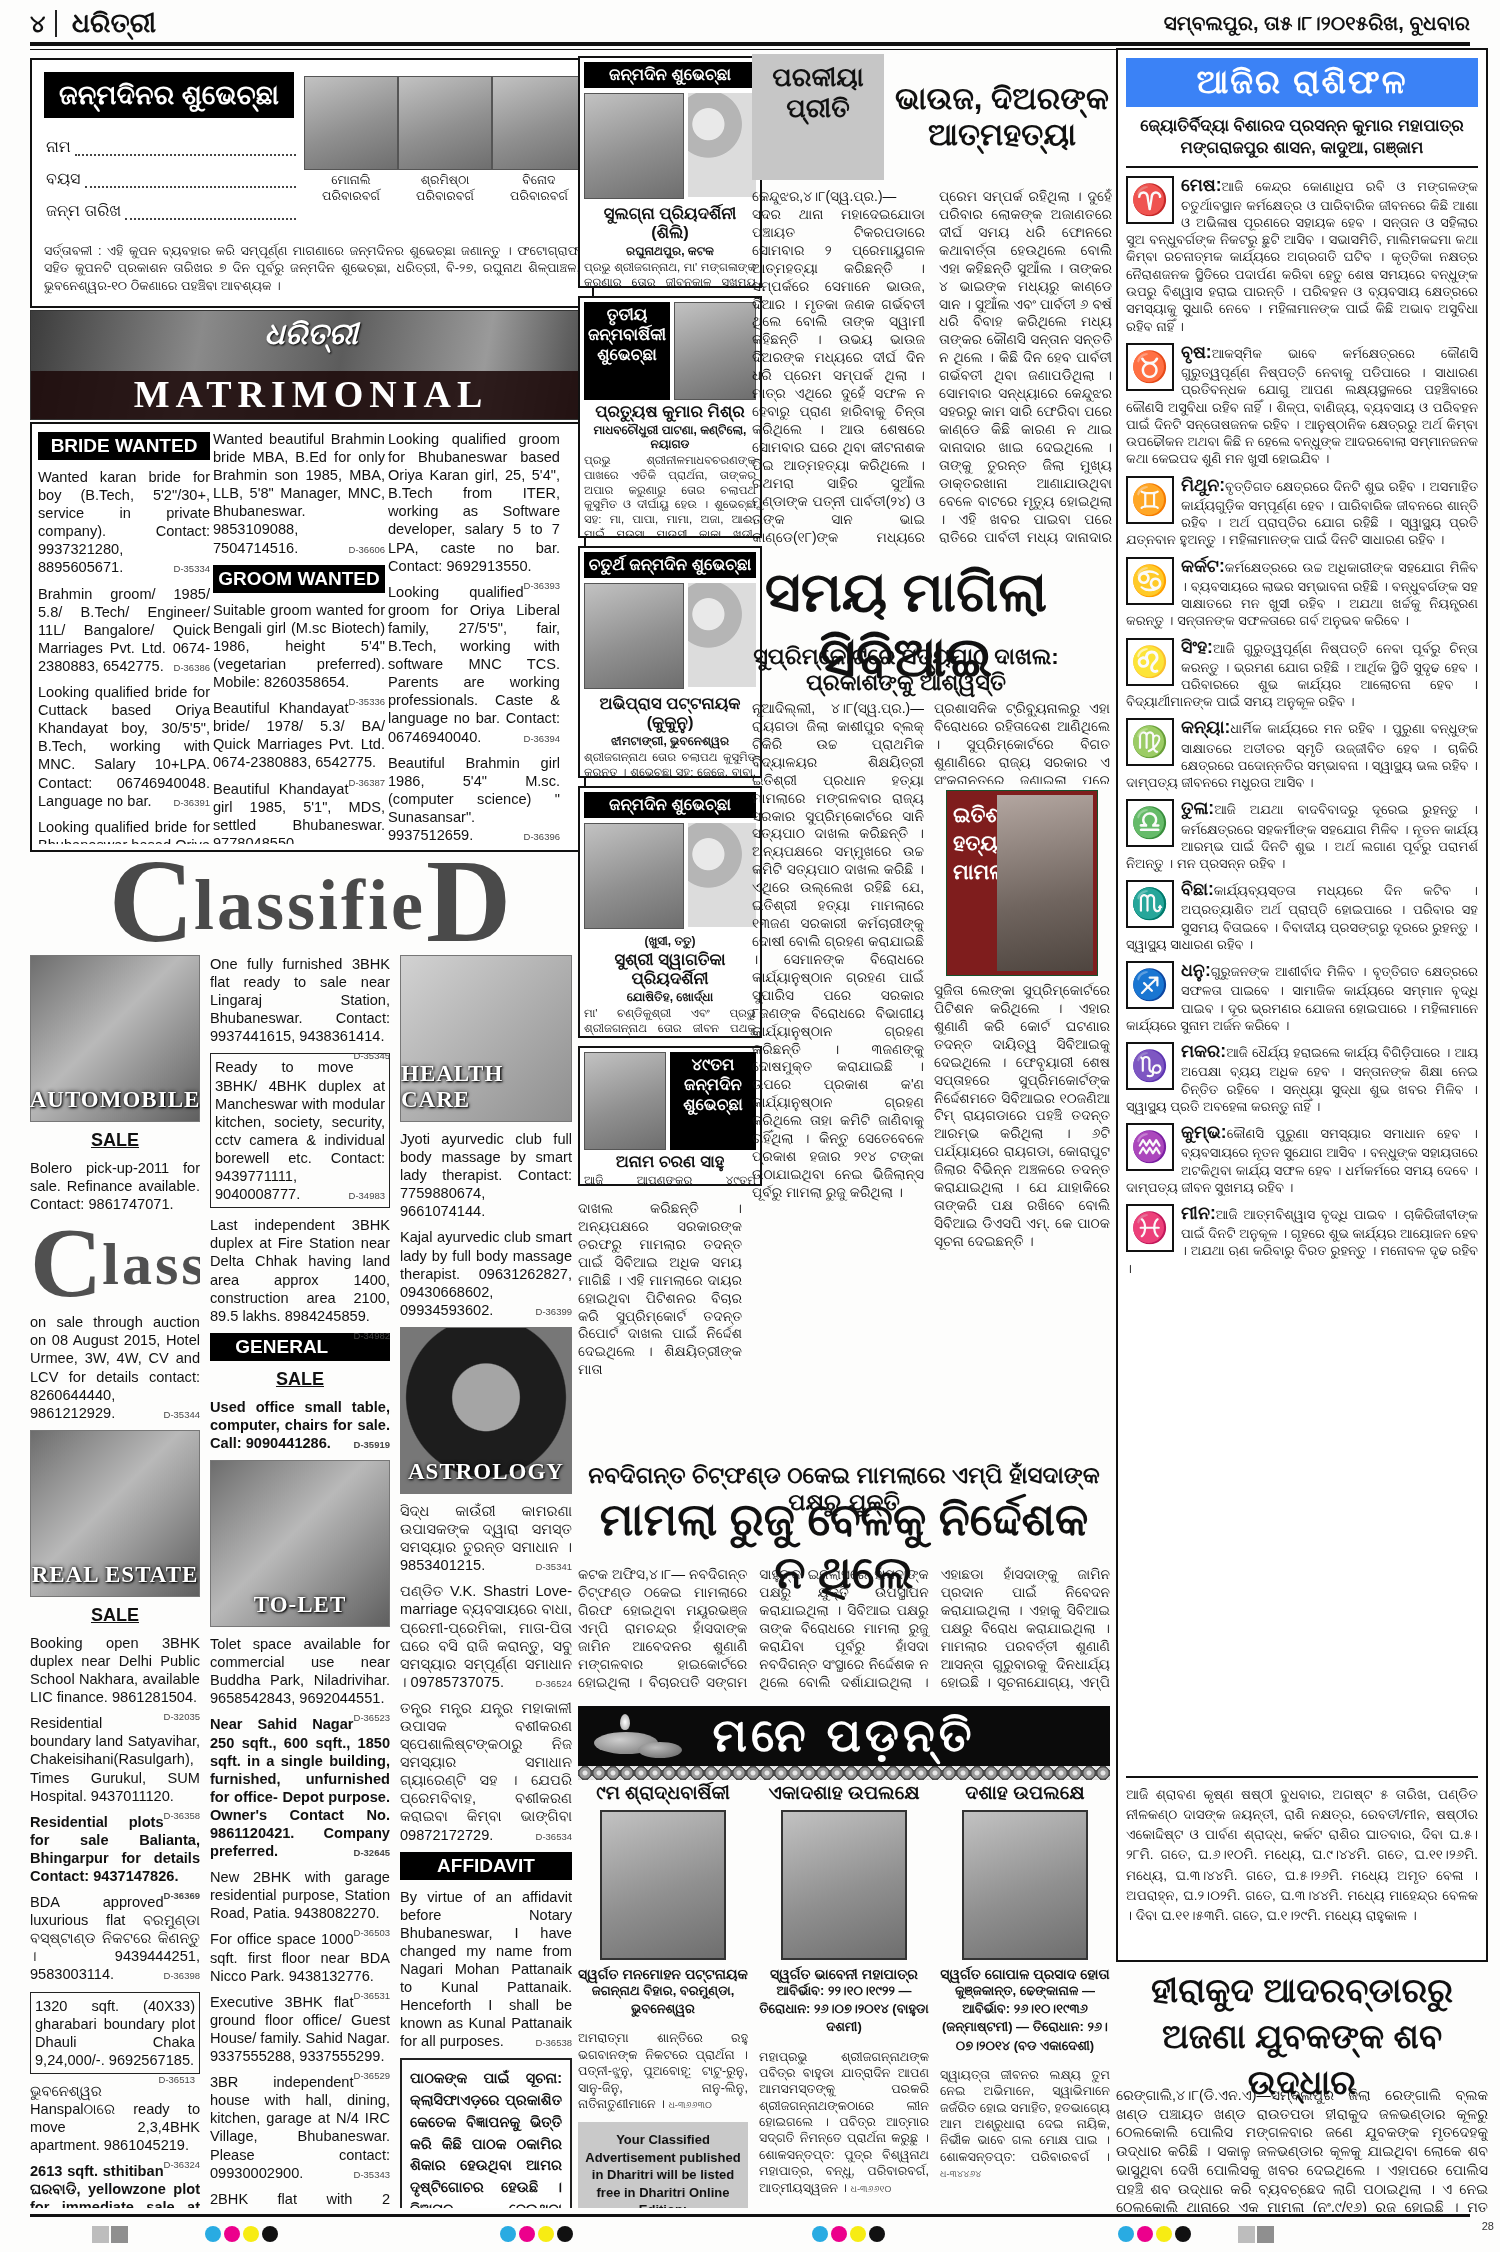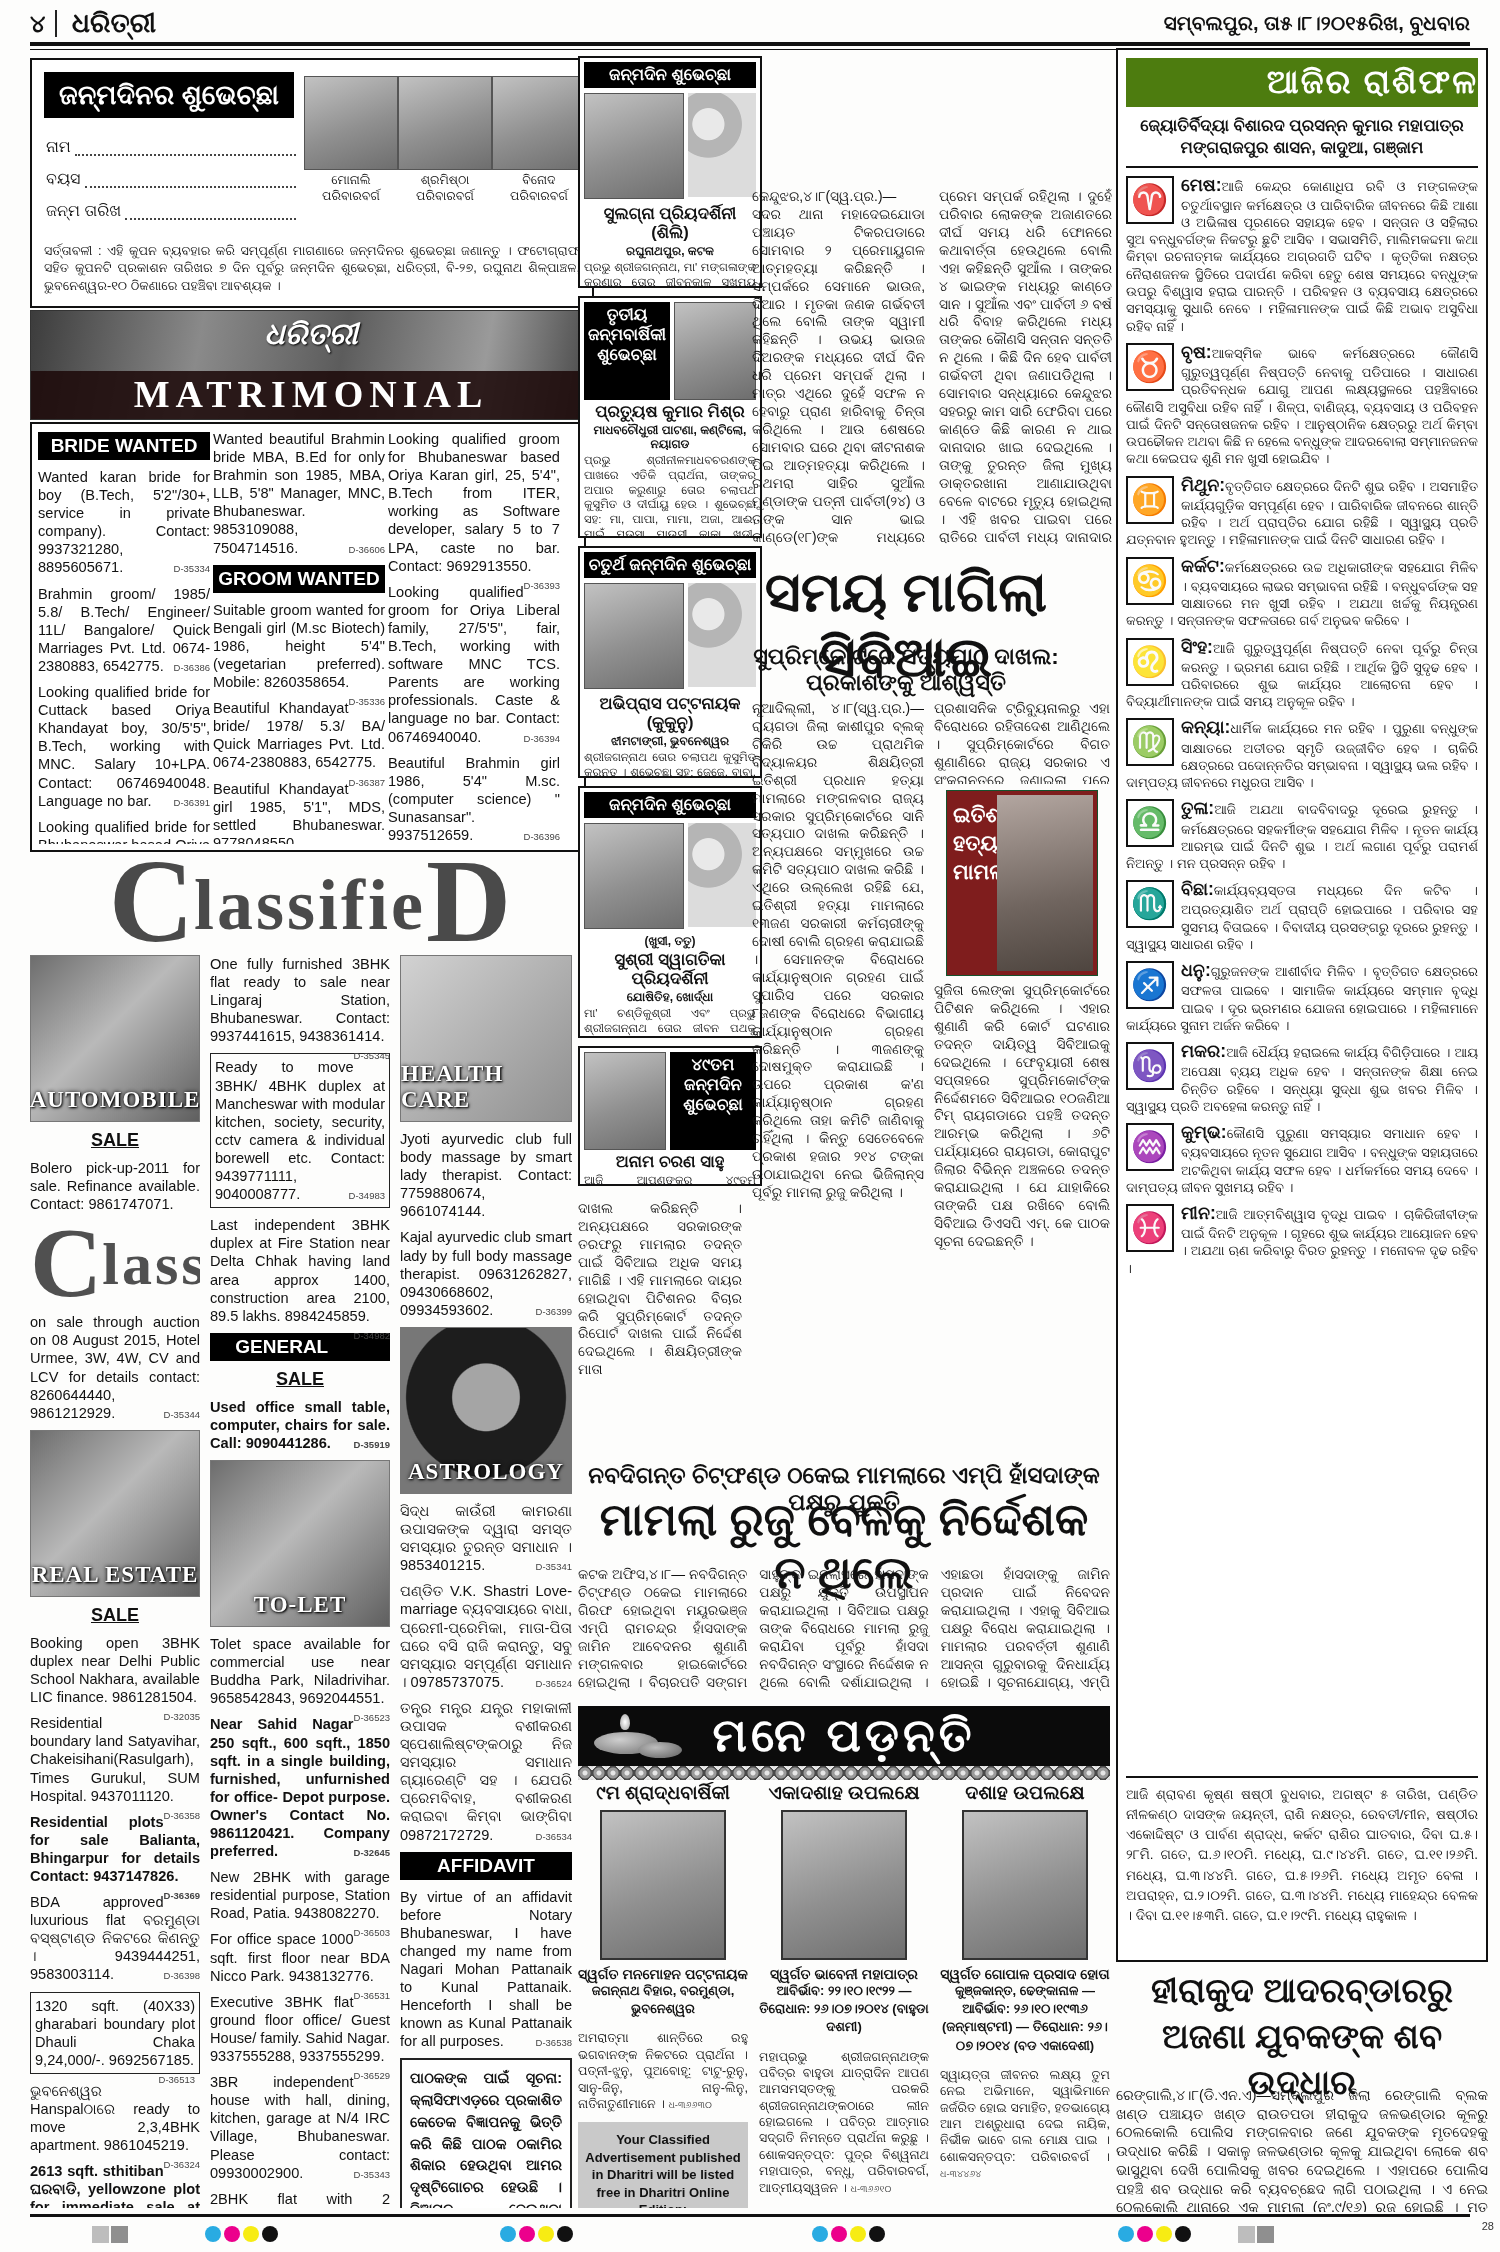--- a/index.html
+++ b/index.html
@@ -107,21 +107,21 @@
   .ooc{font-size:19px;font-weight:bold;text-align:center}
   .ophoto{width:122px;height:146px;margin:6px auto;border:2px solid #333}
   .onm{font-size:14px;font-weight:bold;text-align:center;line-height:1.15}
   .oln{font-size:13px;font-weight:bold;text-align:center;line-height:1.4}
   .omsg{font-size:12.6px;text-align:justify;margin-top:12px;line-height:1.3}
   .ocode{font-size:9.5px;color:#444}
   .obox-gray{background:#c9c9c9;font-weight:bold;font-size:13px;text-align:center;padding:9px 6px;margin-top:10px;line-height:1.35}
   
   .horo{position:absolute;left:1116px;top:48px;width:372px;height:1914px;border:2px solid #111;background:#fff;
      padding:8px;box-sizing:border-box}
-  .htitle{background:#4d7c0f;color:#fff;font-size:33px;font-weight:bold;text-align:right;padding:5px 0;letter-spacing:2px}
+  .htitle{background:#3b82f6;color:#fff;font-size:33px;font-weight:bold;text-align:center;padding:5px 0;letter-spacing:2px}
   .hby{font-size:16.5px;font-weight:bold;text-align:center;margin-top:7px;line-height:1.35}
   .hsigns{border-top:2px solid #111;margin-top:7px;padding-top:6px;height:1598px;overflow:hidden}
   .sign{margin-bottom:6px;font-size:13.1px;line-height:1.32;text-align:justify;overflow:hidden}
   .sicon{float:left;width:44px;height:44px;border:2px solid #111;margin:2px 7px 2px 0;font-size:30px;text-align:center;line-height:44px;background:#fff}
   .sname{font-weight:bold;font-size:17.5px}
   .hpanch{border-top:2px solid #111;margin-top:4px;padding-top:7px;font-size:13.5px;line-height:1.5;text-align:justify}
   
   .hl2{position:absolute;left:1116px;top:1968px;width:372px;font-size:34px;font-weight:bold;text-align:center;line-height:1.35}
   .hbody{position:absolute;left:1116px;top:2086px;width:372px;height:126px;font-size:14.2px;line-height:1.32;text-align:justify;overflow:hidden}
   
@@ -306,20 +306,24 @@
     <div class="bday row" style="height:140px">
       <div class="top">
           <div class="photo"></div>
           <div class="bh">୪୯ତମ ଜନ୍ମଦିନ ଶୁଭେଚ୍ଛା</div>
         </div>
       <div class="nm">ଅନାମ ଚରଣ ସାହୁ</div>
       <div class="mg">ଆଜି ଆପଣଙ୍କର ୪୯ତମ ଜନ୍ମବାର୍ଷିକୀରେ ଜଗତରନାଥ ଶ୍ରୀଜଗନ୍ନାଥଙ୍କ ପାଦପଦ୍ମରେ ଏତିକି ପ୍ରାର୍ଥନା, ଆପଣଙ୍କ ଚଲାପଥ କୁସୁମିତ ହେଉ, ଜୀବନ ଦୀର୍ଘାୟୁ ଓ ନିରାମୟ ହେଉ । ଶୁଭେଚ୍ଛା ସହ: ଅଙ୍କିତ, ପ୍ରତୀକ ଓ ପରିବାରବର୍ଗ ।</div>
     </div>
   </div>
 
+  <div class="kickbox">
+    <div class="kicker">ପରକୀୟା ପ୍ରୀତି</div>
+    <div class="headline1">ଭାଉଜ, ଦିଅରଙ୍କ ଆତ୍ମହତ୍ୟା</div>
+  </div>
   <div class="sbody">କେନ୍ଦୁଝର,୪।୮(ସ୍ୱ.ପ୍ର.)— ସଦର ଥାନା ମହାଦେଇଯୋଡା ପଞ୍ଚାୟତ ଟିକରପଡାରେ ସୋମବାର ୨ ପ୍ରେମାୟୁଗଳ ଆତ୍ମହତ୍ୟା କରିଛନ୍ତି । ସମ୍ପର୍କରେ ସେମାନେ ଭାଉଜ, ଦିଆର । ମୃତକା ଜଣକ ଗର୍ଭବତୀ ଥିଲେ ବୋଲି ତାଙ୍କ ସ୍ୱାମୀ କହିଛନ୍ତି । ଉଭୟ ଭାଉଜ ଦିଅରଙ୍କ ମଧ୍ୟରେ ଦୀର୍ଘ ଦିନ ଧରି ପ୍ରେମ ସମ୍ପର୍କ ଥିଲା । ମାତ୍ର ଏଥିରେ ଦୁହେଁ ସଫଳ ନ ହେବାରୁ ପ୍ରାଣ ହାରିବାକୁ ଚିନ୍ତା କରିଥିଲେ । ଆଉ ଶେଷରେ ସୋମବାର ଘରେ ଥିବା କୀଟନାଶକ ପିଇ ଆତ୍ମହତ୍ୟା କରିଥିଲେ । ରଥମରା ସାହିର ସୁଆଁଲ ମୁଣ୍ଡାଙ୍କ ପତ୍ନୀ ପାର୍ବତୀ(୨୪) ଓ ତାଙ୍କ ସାନ ଭାଇ କାଣ୍ଡେ(୧୮)ଙ୍କ ମଧ୍ୟରେ ପ୍ରେମ ସମ୍ପର୍କ ରହିଥିଲା । ଦୁହେଁ ପରିବାର ଲୋକଙ୍କ ଅଜାଣତରେ ଦୀର୍ଘ ସମୟ ଧରି ଫୋନରେ କଥାବାର୍ତ୍ତା ହେଉଥିଲେ ବୋଲି ଏହା କହିଛନ୍ତି ସୁଆଁଲ । ତାଙ୍କର ୪ ଭାଇଙ୍କ ମଧ୍ୟରୁ କାଣ୍ଡେ ସାନ । ସୁଆଁଲ ଏବଂ ପାର୍ବତୀ ୬ ବର୍ଷ ଧରି ବିବାହ କରିଥିଲେ ମଧ୍ୟ ତାଙ୍କର କୌଣସି ସନ୍ତାନ ସନ୍ତତି ନ ଥିଲେ । କିଛି ଦିନ ହେବ ପାର୍ବତୀ ଗର୍ଭବତୀ ଥିବା ଜଣାପଡିଥିଲା । ସୋମବାର ସନ୍ଧ୍ୟାରେ କେନ୍ଦୁଝର ସହରରୁ କାମ ସାରି ଫେରିବା ପରେ କାଣ୍ଡେ କିଛି କାରଣ ନ ଥାଇ ଦାନାଦାର ଖାଇ ଦେଇଥିଲେ । ତାଙ୍କୁ ତୁରନ୍ତ ଜିଲା ମୁଖ୍ୟ ଡାକ୍ତରଖାନା ଆଣାଯାଉଥିବା ବେଳେ ବାଟରେ ମୃତ୍ୟୁ ହୋଇଥିଲା । ଏହି ଖବର ପାଇବା ପରେ ରାତିରେ ପାର୍ବତୀ ମଧ୍ୟ ଦାନାଦାର ଖାଇ ଦେଇଥିଲେ । ତାଙ୍କୁ କେନ୍ଦୁଝର ଡାକ୍ତରଖାନାକୁ ଆଣିବା ବାଟରେ ସେ ପ୍ରାଣ ହରାଇଥିଲେ । ପୋଲିସ ଶବ ବ୍ୟବଚ୍ଛେଦ କରି ତଦନ୍ତ ଆରମ୍ଭ କରିଛି ।</div>
 
   <div class="bigheadline">ସମୟ ମାଗିଲା ସିବିଆଇ</div>
   <div class="subhead2">ସୁପ୍ରିମ୍‌କୋର୍ଟରେ ସତ୍ୟପାଠ ଦାଖଲ: ପ୍ରକାଶଙ୍କୁ ଆଶ୍ୱସ୍ତି</div>
   <div class="scol" style="left:752px;top:700px;width:172px;height:756px">ନୂଆଦିଲ୍ଲୀ, ୪।୮(ସ୍ୱ.ପ୍ର.)— ରାୟଗଡା ଜିଲା କାଶୀପୁର ବ୍ଲକ୍ ଟିକିରି ଉଚ୍ଚ ପ୍ରାଥମିକ ବିଦ୍ୟାଳୟର ଶିକ୍ଷୟିତ୍ରୀ ଇତିଶ୍ରୀ ପ୍ରଧାନ ହତ୍ୟା ମାମଲାରେ ମଙ୍ଗଳବାର ରାଜ୍ୟ ସରକାର ସୁପ୍ରିମ୍‌କୋର୍ଟରେ ସାନି ସତ୍ୟପାଠ ଦାଖଲ କରିଛନ୍ତି । ଅନ୍ୟପକ୍ଷରେ ସମ୍ମୁଖରେ ଉଚ୍ଚ କମିଟି ସତ୍ୟପାଠ ଦାଖଲ କରିଛି । ଏଥିରେ ଉଲ୍ଲେଖ ରହିଛି ଯେ, ଇତିଶ୍ରୀ ହତ୍ୟା ମାମଲାରେ ୧୩ଜଣ ସରକାରୀ କର୍ମଚାରୀଙ୍କୁ ଦୋଷୀ ବୋଲି ଗ୍ରହଣ କରାଯାଇଛି । ସେମାନଙ୍କ ବିରୋଧରେ କାର୍ଯ୍ୟାନୁଷ୍ଠାନ ଗ୍ରହଣ ପାଇଁ ସୁପାରିସ ପରେ ସରକାର ୮ଜଣଙ୍କ ବିରୋଧରେ ବିଭାଗୀୟ କାର୍ଯ୍ୟାନୁଷ୍ଠାନ ଗ୍ରହଣ କରିଛନ୍ତି । ୩ଜଣଙ୍କୁ ଦୋଷମୁକ୍ତ କରାଯାଇଛି । ଉପରେ ପ୍ରକାଶ କ'ଣ କାର୍ଯ୍ୟାନୁଷ୍ଠାନ ଗ୍ରହଣ କରିଥିଲେ ତାହା କମିଟି ଜାଣିବାକୁ ଚାହିଁଥିଲା । କିନ୍ତୁ ସେତେବେଳେ ପ୍ରକାଶ ହଜାର ୨୧୪ ଟଙ୍କା ଉଠାଯାଇଥିବା ନେଇ ଭିଜିଲାନ୍ସ ପୂର୍ବରୁ ମାମଲା ରୁଜୁ କରିଥିଲା ।</div>
   <div class="scol" style="left:934px;top:700px;width:176px;height:756px">
     <div style="height:84px;overflow:hidden">ପ୍ରଶାସନିକ ଟ୍ରିବ୍ୟୁନାଲରୁ ଏହା ବିରୋଧରେ ରହିତାଦେଶ ଆଣିଥିଲେ । ସୁପ୍ରିମ୍‌କୋର୍ଟରେ ବିଗତ ଶୁଣାଣିରେ ରାଜ୍ୟ ସରକାର ଏ ସଂକ୍ରାନ୍ତରେ ଜଣାଇଲା ପରେ ଗତ ମାସ ୨୯ ତାରିଖରେ ପ୍ରଶାସନିକ ଟ୍ରିବ୍ୟୁନାଲ ରହିତାଦେଶ ଉଠାଇ ଦେଇଥିଲେ ।</div>
     <div class="photobox">
       <div class="pbl">ଇତିଶ୍ରୀ ହତ୍ୟା ମାମଲା</div>
       <div class="pimg"></div>

